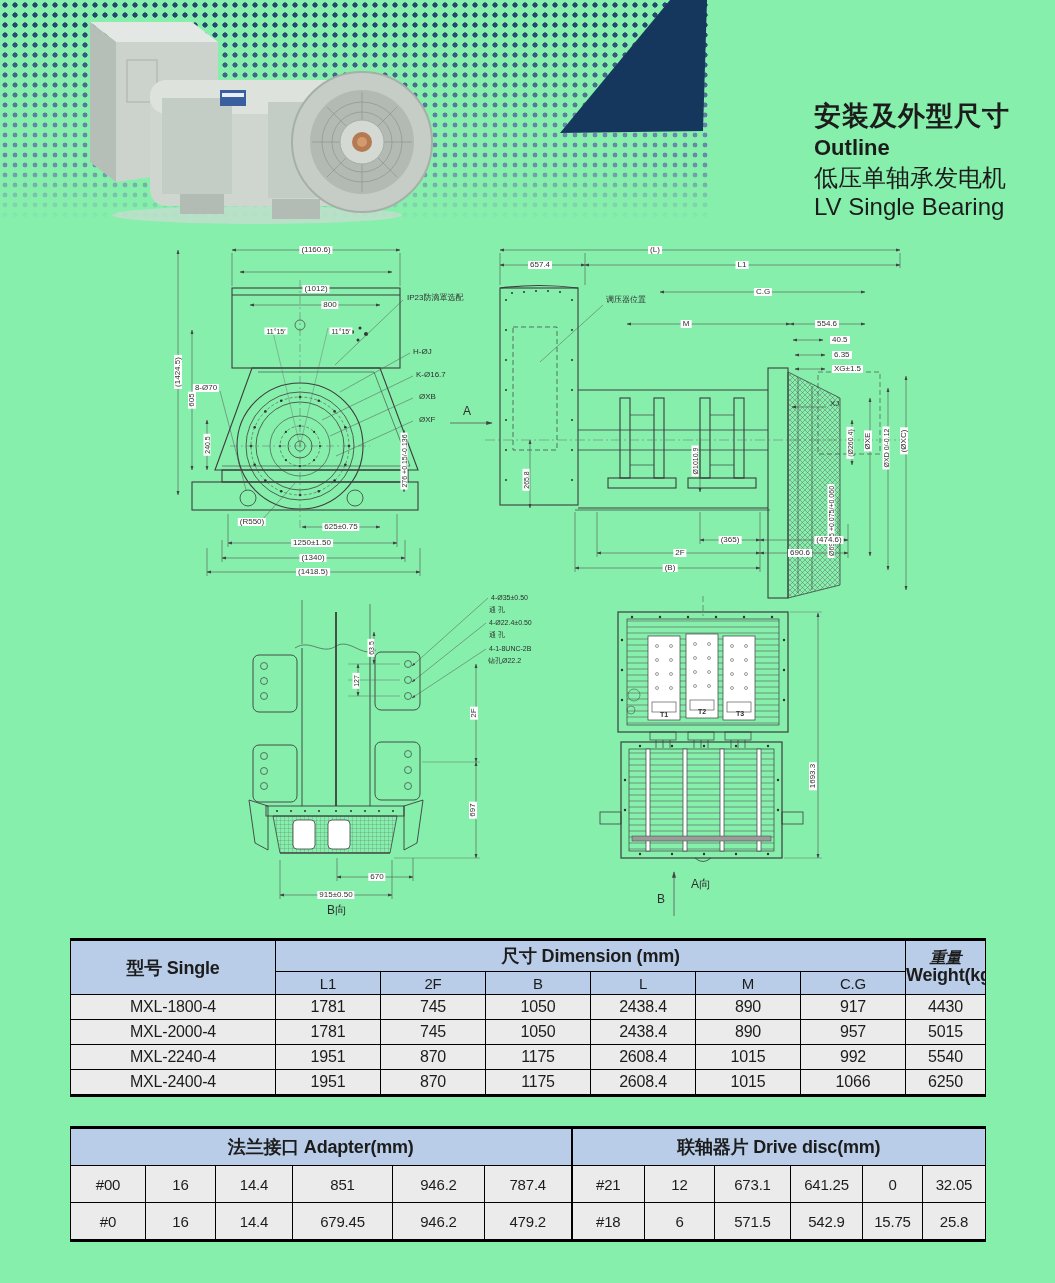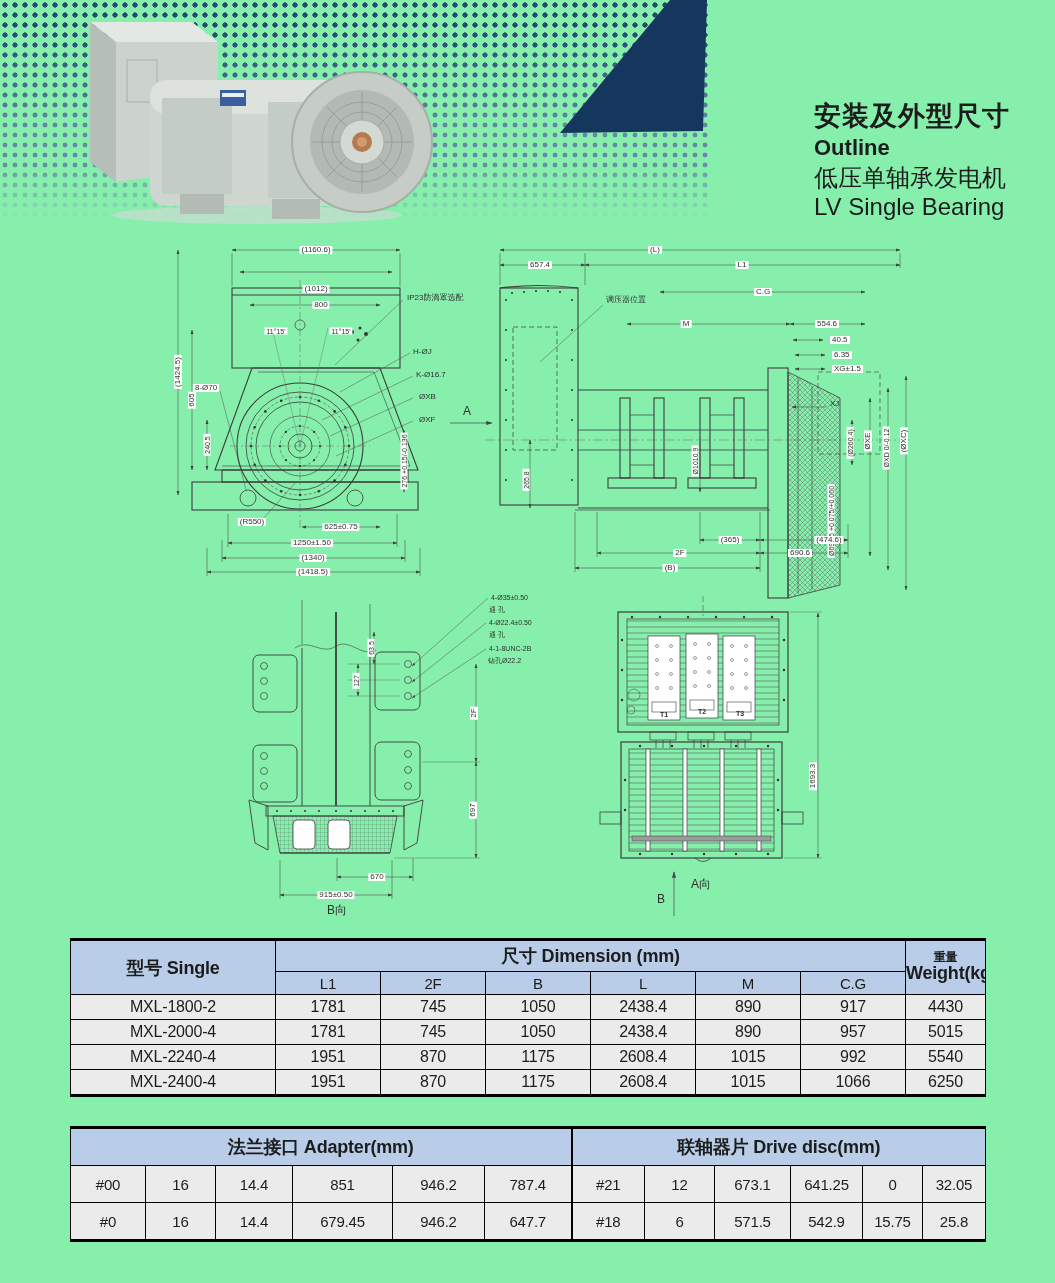--- a/index.html
+++ b/index.html
@@ -44,21 +44,21 @@
        font-family:"Liberation Sans",sans-serif;letter-spacing:-0.2px;}
   .tbl th,.tbl td{border:1px solid #000;text-align:center;vertical-align:middle;padding:0;overflow:hidden;}
   .tbl{border-top:3px solid #000;border-bottom:3px solid #000;}
   .hb{background:#b9cde9;}
   .gb{background:#ebebeb;}
   .t1{top:938px;}
   .t1 .h1 th{height:30px;font-size:18px;font-weight:700;}
   .t1 .h2 th{height:22px;font-size:15px;font-weight:400;}
   .t1 td{height:24px;font-size:16px;}
   .t1 .wcell{font-size:15px;line-height:1.1;}
-  .t1 .wcell .cn{font-weight:700;font-size:12px;}
+  .t1 .wcell .cn{font-weight:700;font-size:16px;font-style:italic;}
   .t2{top:1126px;}
   .t2 .h1 th{height:36px;font-size:18px;font-weight:700;}
   .t2 .h2 th{height:34px;font-size:16px;font-weight:400;}
   .t2 td{height:36px;font-size:15px;}
   .divR{border-right:2px solid #000 !important;margin-left:36px;}
 </style>
 </head>
 <body>
 
 <div class="page">
@@ -452,21 +452,21 @@
       <line x1="790" y1="612" x2="822" y2="612" stroke-width="0.4"></line>
       <line x1="784" y1="858" x2="822" y2="858" stroke-width="0.4"></line>
       <line x1="674" y1="916" x2="674" y2="872" marker-end="url(#ar)" stroke-width="0.8"></line>
     </g>
   </svg>
 
   <div>
 
     <span class="dl c bg" style="left:316px;top:250px">(1160.6)</span>
     <span class="dl c bg" style="left:316px;top:289px">(1012)</span>
-    <span class="dl c bg" style="left:321px;top:305px">800</span>
+    <span class="dl c bg" style="left:330px;top:305px">800</span>
     <span class="dl c sm bg" style="left:276px;top:331px">11°15′</span>
     <span class="dl c sm bg" style="left:341px;top:331px">11°15′</span>
     <span class="dl l" style="left:407px;top:298px">IP23防滴罩选配</span>
     <span class="dl l" style="left:413px;top:352px">H-ØJ</span>
     <span class="dl l" style="left:416px;top:375px">K-Ø16.7</span>
     <span class="dl l" style="left:419px;top:397px">ØXB</span>
     <span class="dl l" style="left:419px;top:420px">ØXF</span>
     <span class="dl c bg" style="left:206px;top:388px">8-Ø70</span>
     <span class="dl v bg" style="left:192px;top:400px">605</span>
     <span class="dl v sm bg" style="left:207px;top:445px">240.5</span>
@@ -547,21 +547,21 @@
     </tr>
     <tr class="h2">
       <th class="hb">L1</th>
       <th class="hb">2F</th>
       <th class="hb">B</th>
       <th class="hb">L</th>
       <th class="hb">M</th>
       <th class="hb">C.G</th>
     </tr>
     <tr>
-      <td class="gb">MXL-1800-2</td>
+      <td class="gb">MXL-1800-4</td>
       <td class="gb">1781</td>
       <td class="gb">745</td>
       <td class="gb">1050</td>
       <td class="gb">2438.4</td>
       <td class="gb">890</td>
       <td class="gb">917</td>
       <td class="gb">4430</td>
     </tr>
     <tr>
       <td class="gb">MXL-2000-4</td>
@@ -629,21 +629,21 @@
       <td class="gb">641.25</td>
       <td class="gb">0</td>
       <td class="gb">32.05</td>
     </tr>
     <tr>
       <td class="gb">#0</td>
       <td class="gb">16</td>
       <td class="gb">14.4</td>
       <td class="gb">679.45</td>
       <td class="gb">946.2</td>
-      <td class="gb divR">647.7</td>
+      <td class="gb divR">479.2</td>
       <td class="gb">#18</td>
       <td class="gb">6</td>
       <td class="gb">571.5</td>
       <td class="gb">542.9</td>
       <td class="gb">15.75</td>
       <td class="gb">25.8</td>
     </tr>
   </tbody>
     </table>
 

